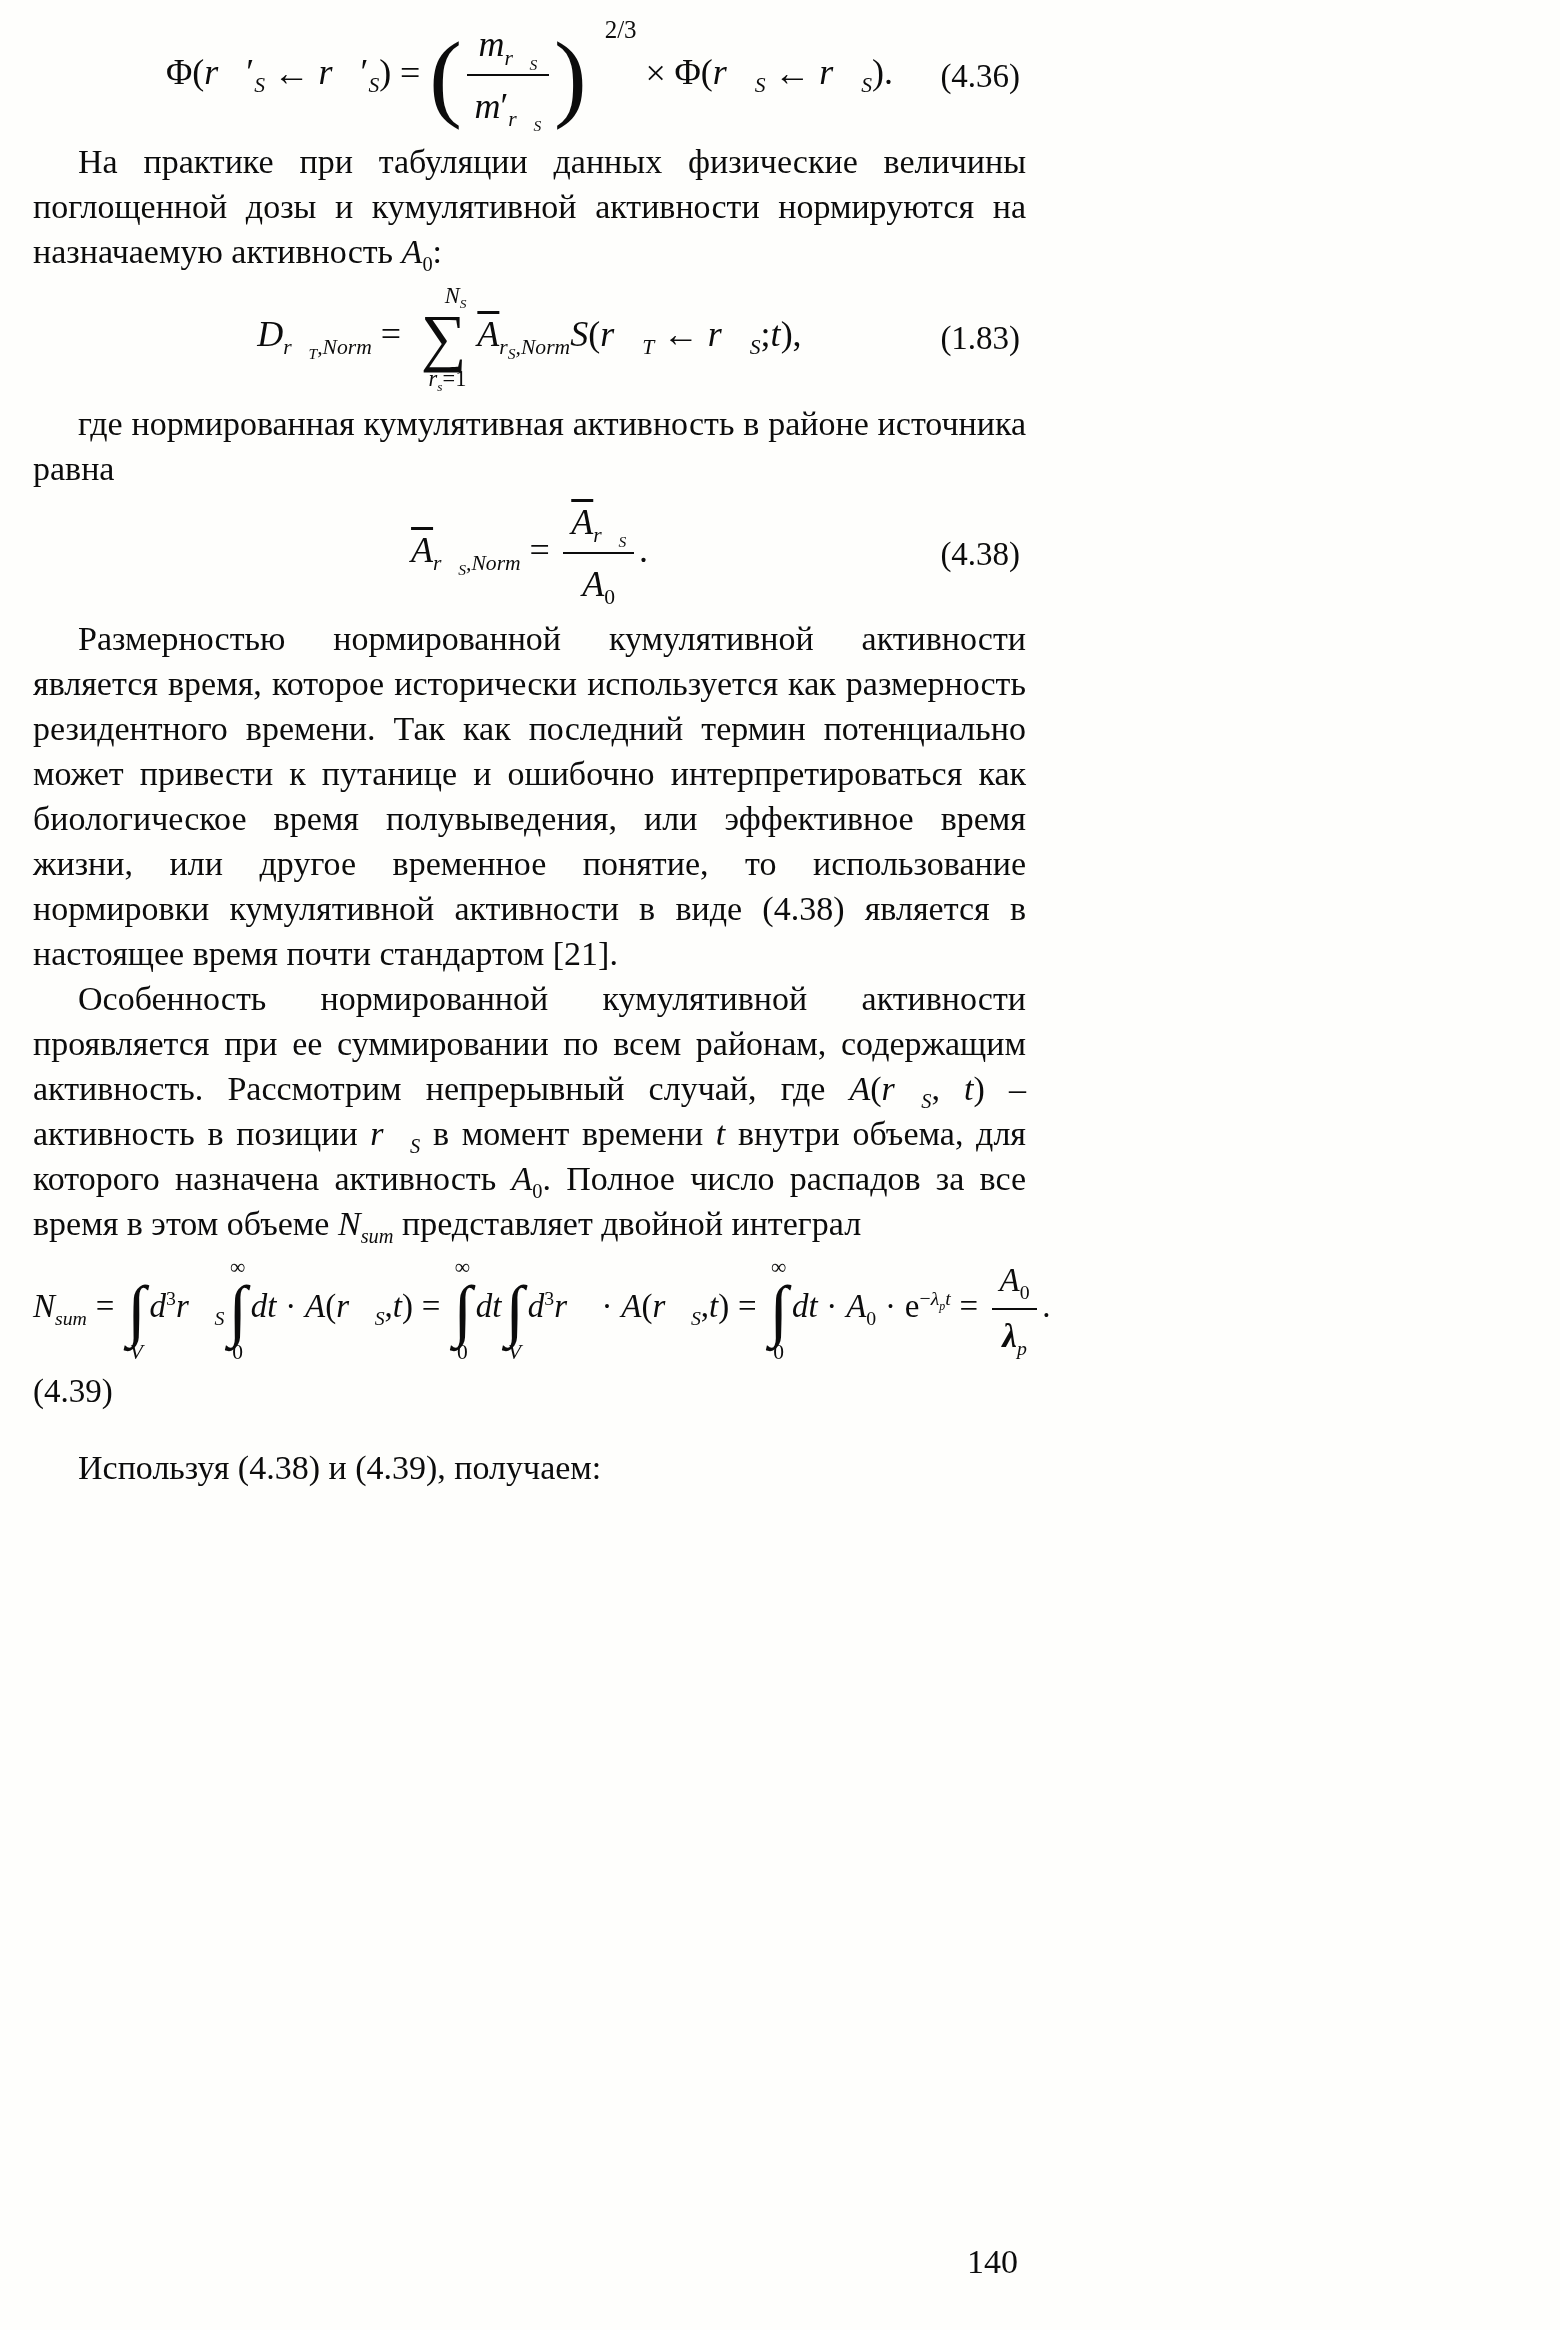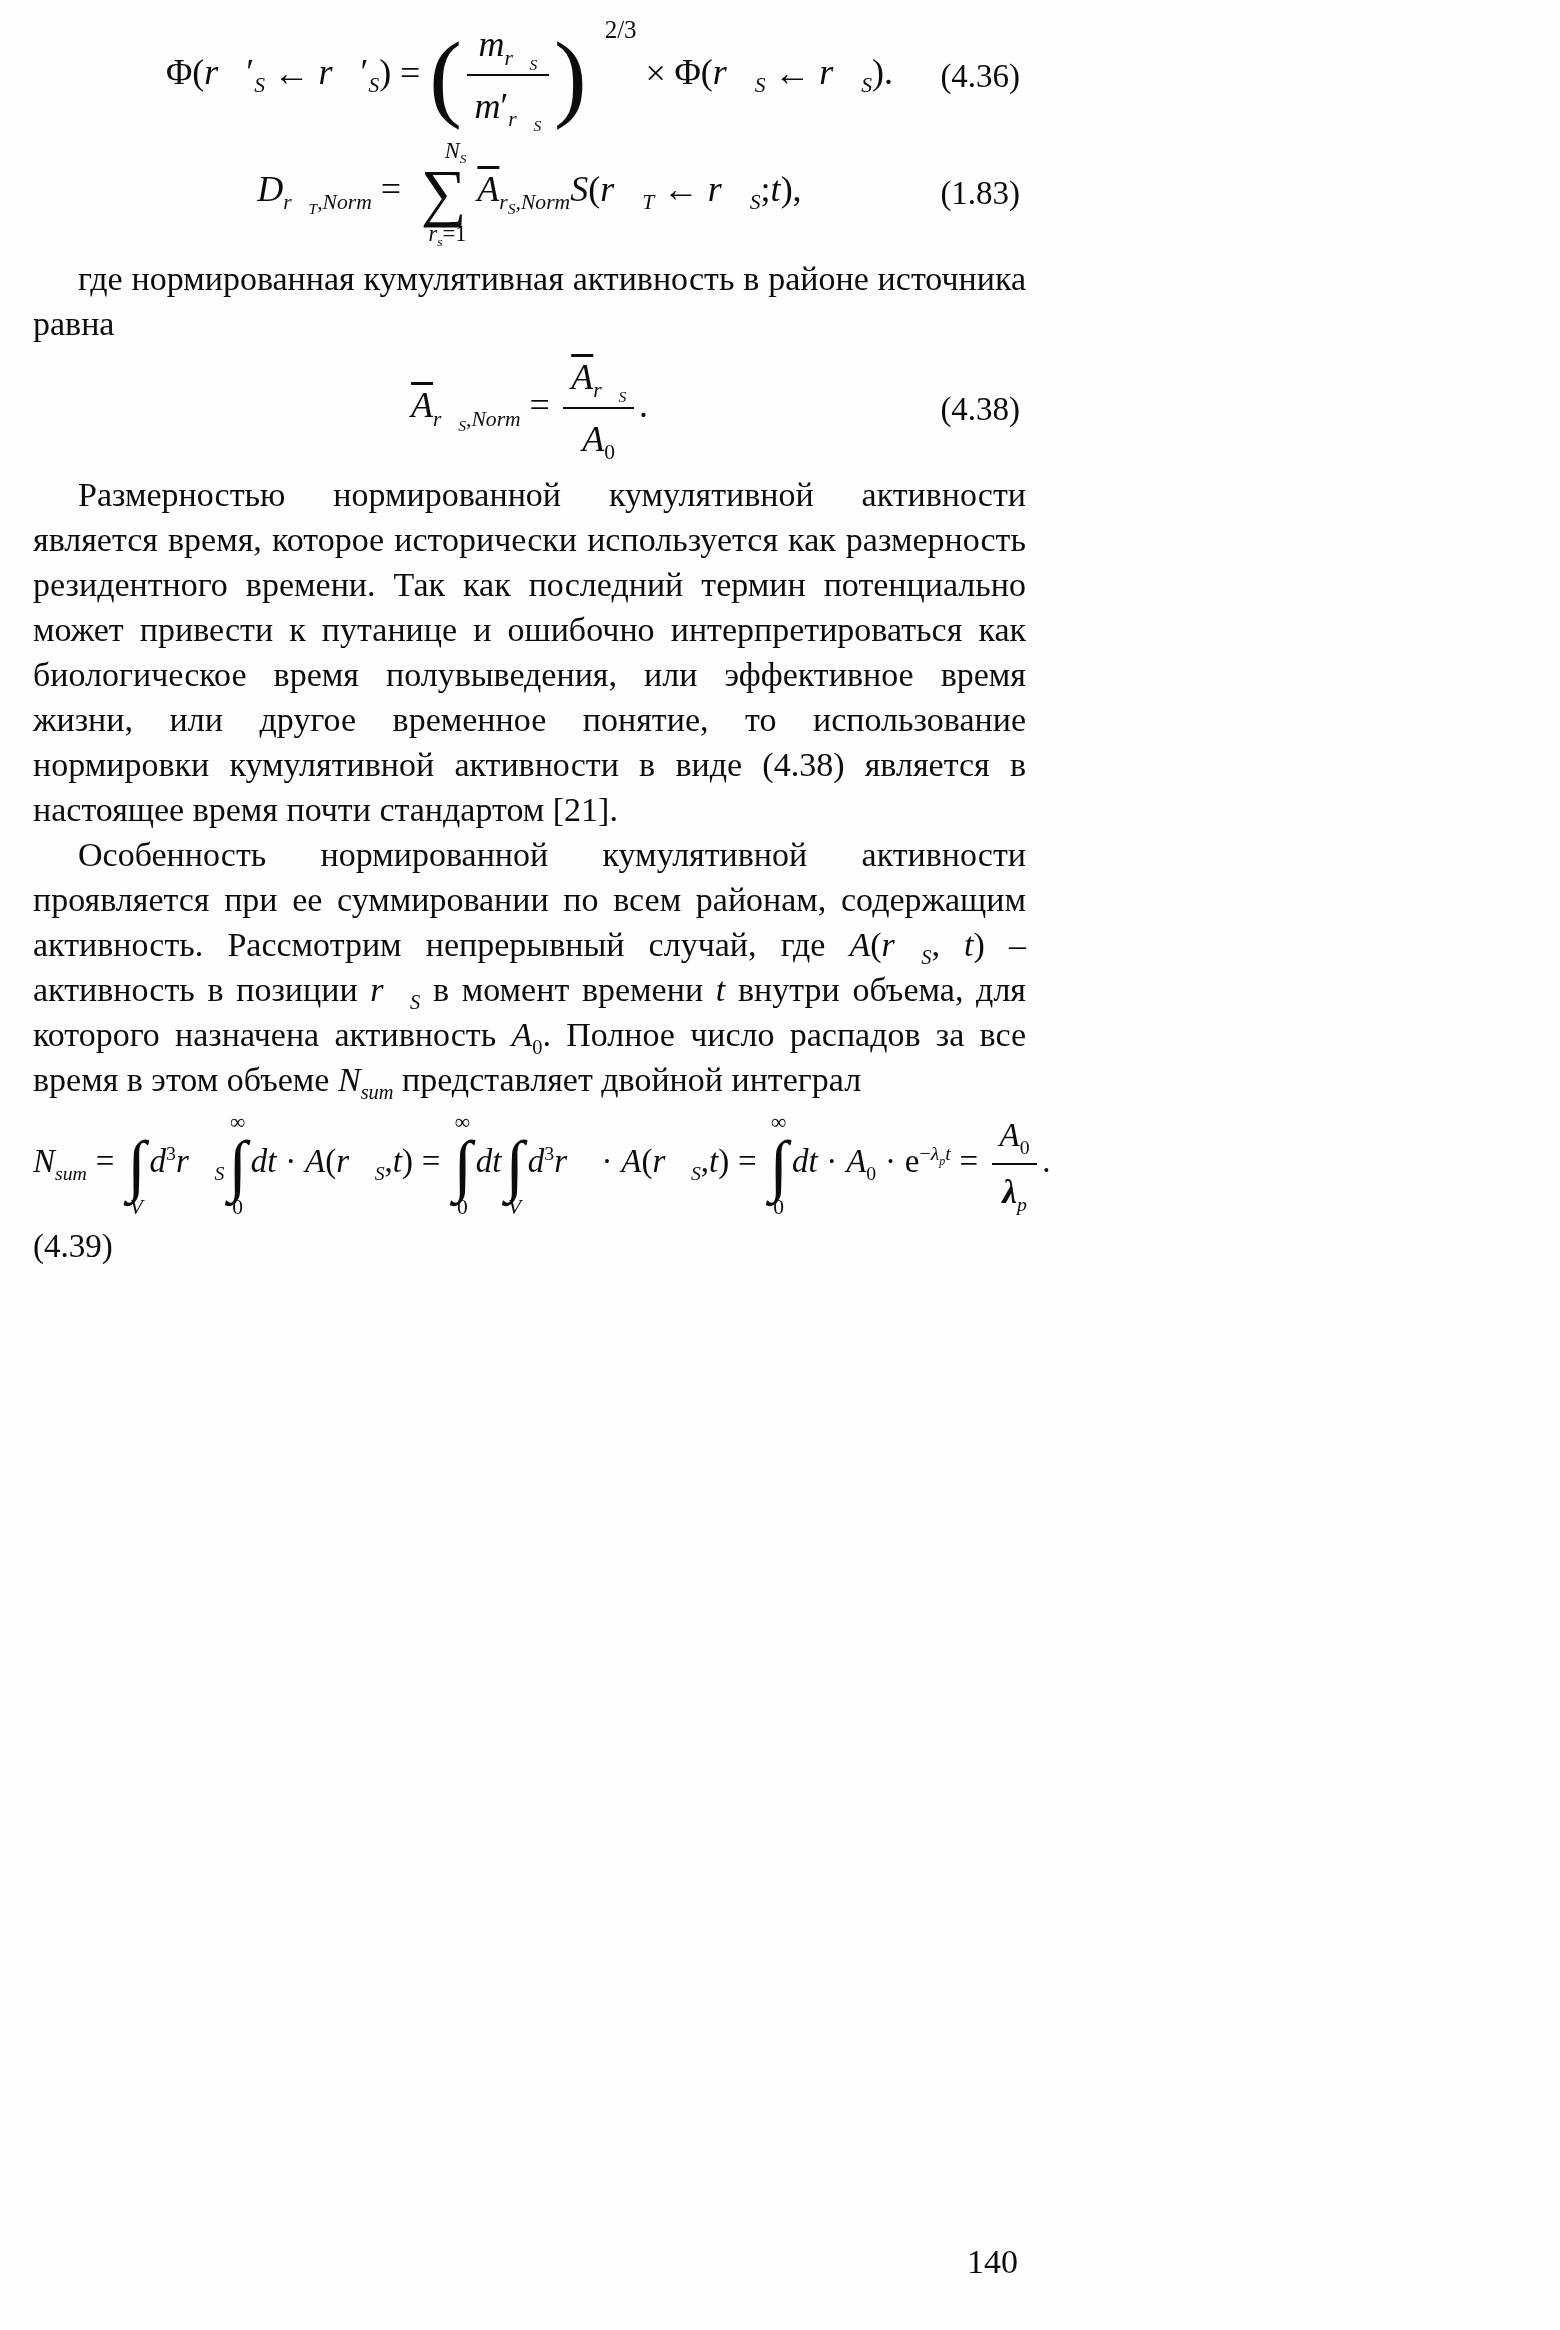--- a/index.html
+++ b/index.html
@@ -46,20 +46,21 @@
 <body>
 
 <div class="content">
 
   <div class="eqrow">
     <span class="eqbody"><span class="mr">Φ(</span><span class="mi">r⃗</span><span class="mr">′</span><sub class="mi">S</sub><span class="mr sp">←</span><span class="mi">r⃗</span><span class="mr">′</span><sub class="mi">S</sub><span class="mr">)</span><span class="mr sp">=</span><span class="bigp">(</span><span class="frac"><span class="num"><span class="mi">m</span><sub><span class="mi">r⃗</span><sub class="mi">S</sub></sub></span><span class="den"><span class="mi">m</span><span class="mr">′</span><sub><span class="mi">r⃗</span><sub class="mi">S</sub></sub></span></span><span class="bigp">)</span><span class="exp">2/3</span><span class="mr sp">×</span><span class="mr">Φ(</span><span class="mi">r⃗</span><sub class="mi">S</sub><span class="mr sp">←</span><span class="mi">r⃗</span><sub class="mi">S</sub><span class="mr">).</span></span>
     <span class="eqnum">(4.36)</span>
   </div>
 
 
+  <p class="para ind"><span>На практике при табуляции данных физические величины поглощенной дозы и кумулятивной активности нормируются на назначаемую активность </span><span class="nw"><span class="mi">A</span><sub class="mr">0</sub></span><span>:</span></p>
 
   <div class="eqrow">
     <span class="eqbody"><span class="mi">D</span><sub><span class="mi">r⃗</span><sub class="mi">T</sub><span class="mi">,Norm</span></sub><span class="mr sp">=</span><span class="sum"><span class="slim"><span class="mi">N</span><sub class="mi">S</sub></span><span class="sigma">∑</span><span class="slim"><span class="mi">r</span><sub class="mi">s</sub><span class="mr">=1</span></span></span><span class="mi bar">A</span><sub><span class="mi">r</span><sub class="mi">S</sub><span class="mi">,Norm</span></sub><span class="mi">S</span><span class="mr">(</span><span class="mi">r⃗</span><sub class="mi">T</sub><span class="mr sp">←</span><span class="mi">r⃗</span><sub class="mi">S</sub><span class="mr">;</span><span class="mi">t</span><span class="mr">),</span></span>
     <span class="eqnum">(1.83)</span>
   </div>
 
   <p class="para ind"><span>где нормированная кумулятивная активность в районе источника равна</span></p>
 
   <div class="eqrow">
     <span class="eqbody"><span class="mi bar">A</span><sub><span class="mi">r⃗</span><sub class="mi">S</sub><span class="mi">,Norm</span></sub><span class="mr sp">=</span><span class="frac"><span class="num"><span class="mi bar">A</span><sub><span class="mi">r⃗</span><sub class="mi">S</sub></sub></span><span class="den"><span class="mi">A</span><sub class="mr">0</sub></span></span><span class="mr">.</span></span>
@@ -68,17 +69,18 @@
 
   <p class="para ind"><span>Размерностью нормированной кумулятивной активности является время, которое исторически используется как размерность резидентного времени. Так как последний термин потенциально может привести к путанице и ошибочно интерпретироваться как биологическое время полувыведения, или эффективное время жизни, или другое временное понятие, то использование нормировки кумулятивной активности в виде (4.38)  является в настоящее время почти стандартом [21].</span></p>
 
   <p class="para ind"><span>Особенность нормированной кумулятивной активности проявляется при ее суммировании по всем районам, содержащим активность. Рассмотрим непрерывный случай, где </span><span class="nw"><span class="mi">A</span><span class="mr">(</span><span class="mi">r⃗</span><sub class="mi">S</sub><span class="mr">, </span><span class="mi">t</span><span class="mr">)</span></span><span> – активность в </span><span>позиции </span><span class="nw"><span class="mi">r⃗</span><sub class="mi">S</sub></span><span> в момент времени </span><span class="mi">t</span><span> внутри объема, для которого назначена активность </span><span class="nw"><span class="mi">A</span><sub class="mr">0</sub></span><span>. Полное число распадов за все время в этом объеме </span><span class="nw"><span class="mi">N</span><sub class="mi">sum</sub></span><span> представляет двойной интеграл</span></p>
 
   <div class="eqrow" style="font-size:33px;text-align:left">
     <span class="eqbody"><span class="mi">N</span><sub class="mi">sum</sub><span class="mr sp">=</span><span class="int"><span class="lim"></span><span class="iglyph">∫</span><span class="lim mi">V</span></span><span class="mi">d</span><sup class="mr">3</sup><span class="mi">r⃗</span><sub class="mi">S</sub><span class="int"><span class="lim mr">∞</span><span class="iglyph">∫</span><span class="lim mr">0</span></span><span class="mi">dt</span><span class="mr sp">·</span><span class="mi">A</span><span class="mr">(</span><span class="mi">r⃗</span><sub class="mi">S</sub><span class="mr">,</span><span class="mi">t</span><span class="mr">)</span><span class="mr sp">=</span><span class="int"><span class="lim mr">∞</span><span class="iglyph">∫</span><span class="lim mr">0</span></span><span class="mi">dt</span><span class="int"><span class="lim"></span><span class="iglyph">∫</span><span class="lim mi">V</span></span><span class="mi">d</span><sup class="mr">3</sup><span class="mi">r⃗</span><span class="mr sp">·</span><span class="mi">A</span><span class="mr">(</span><span class="mi">r⃗</span><sub class="mi">S</sub><span class="mr">,</span><span class="mi">t</span><span class="mr">)</span><span class="mr sp">=</span><span class="int"><span class="lim mr">∞</span><span class="iglyph">∫</span><span class="lim mr">0</span></span><span class="mi">dt</span><span class="mr sp">·</span><span class="mi">A</span><sub class="mr">0</sub><span class="mr sp">·</span><span class="mr">e</span><sup><span class="mr">−</span><span class="mi">λ</span><sub class="mi">p</sub><span class="mi">t</span></sup><span class="mr sp">=</span><span class="frac"><span class="num"><span class="mi">A</span><sub class="mr">0</sub></span><span class="den"><span class="mi bold">λ</span><sub class="mi">p</sub></span></span><span class="mr">.</span></span>
   </div>
   <div class="eqnum-row"><span>(4.39)</span></div>
 
+  <p class="para ind" style="margin-top:35px"><span>Используя (4.38) и (4.39), получаем:</span></p>
 
 </div>
 
 <div class="pagenum">140</div>
 
 
 </body></html>

